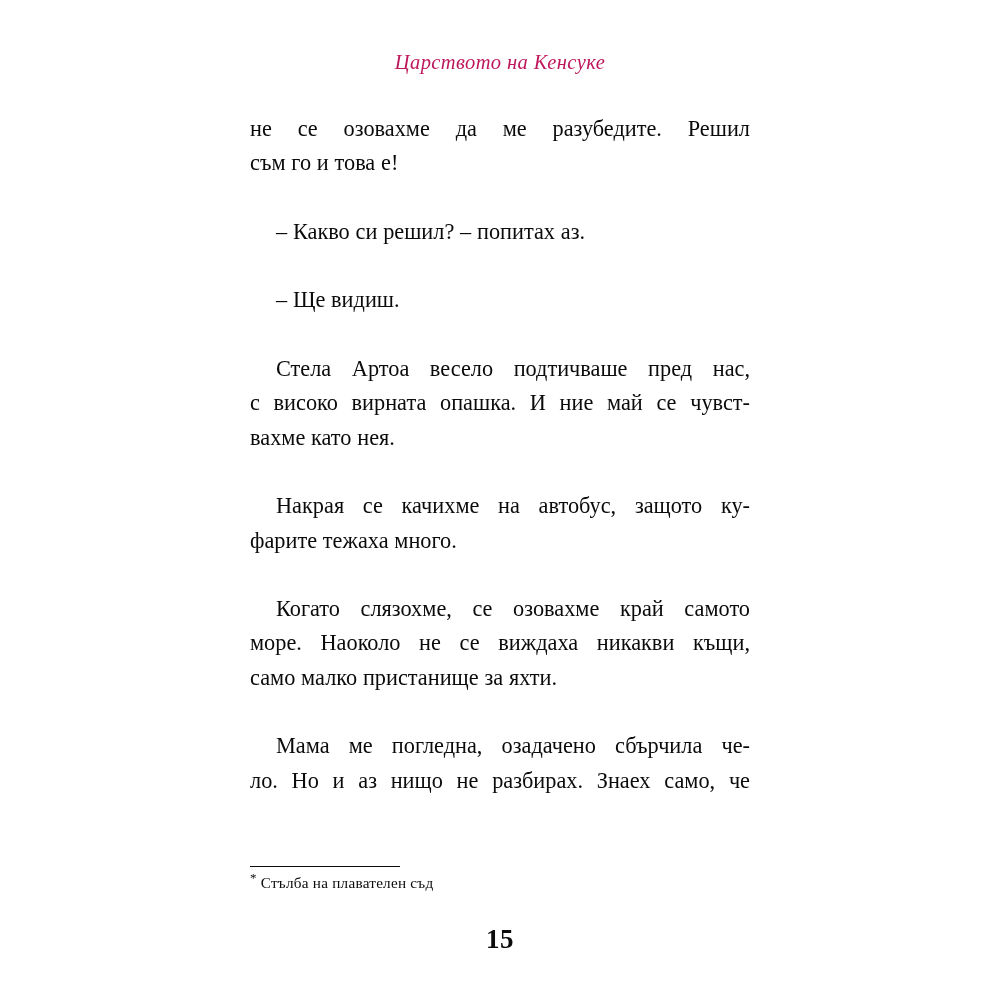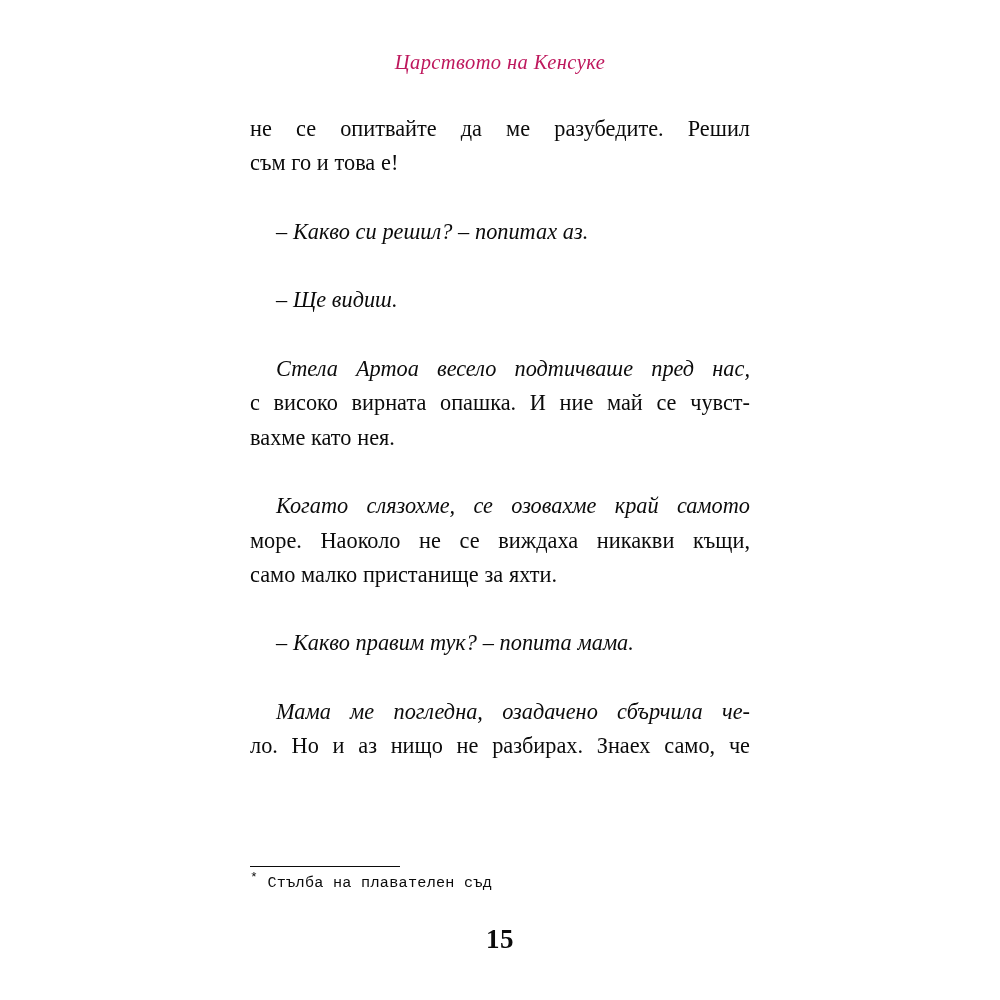--- a/index.html
+++ b/index.html
@@ -69,42 +69,40 @@
     display: block;
     text-align: justify;
     text-align-last: justify;
     white-space: nowrap;
   }
   .line.last {
     text-align-last: left;
   }
   .line.indent {
     text-indent: 26px;
-    font-style: italic;
   }
 
   
   .footnote {
     position: absolute;
     left: 250px;
     top: 866px;
     width: 500px;
   }
   .footnote-rule {
     width: 150px;
     height: 1px;
     background: #0b0b0b;
     margin: 0 0 6px 0;
   }
   .footnote-text {
     font-size: 15.2px;
     line-height: 20px;
     letter-spacing: 0.25px;
     white-space: nowrap;
-    font-family: Liberation Mono, monospace;
   }
   .footnote-marker {
     font-size: 13px;
     vertical-align: super;
     line-height: 0;
   }
 
   
   .folio {
     position: absolute;
@@ -121,48 +119,49 @@
 </head>
 <body>
 
 <div class="page">
 
   <div class="running-head">Царството на Кенсуке</div>
 
   <div class="text-block">
 
     <p class="para">
-      <span class="line">не се опитвайте да ме разубедите. Решил</span>
+      <span class="line">не се озовахме да ме разубедите. Решил</span>
       <span class="line last">съм го и това е!</span>
     </p>
 
     <p class="para">
       <span class="line last indent">– Какво си решил? – попитах аз.</span>
     </p>
 
     <p class="para">
       <span class="line last indent">– Ще видиш.</span>
     </p>
 
     <p class="para">
       <span class="line indent">Стела Артоа весело подтичваше пред нас,</span>
       <span class="line">с високо вирната опашка. И ние май се чувст-</span>
       <span class="line last">вахме като нея.</span>
     </p>
 
+    <p class="para">
+      <span class="line indent">Накрая се качихме на автобус, защото ку-</span>
+      <span class="line last">фарите тежаха много.</span>
+    </p>
 
     <p class="para">
       <span class="line indent">Когато слязохме, се озовахме край самото</span>
       <span class="line">море. Наоколо не се виждаха никакви къщи,</span>
       <span class="line last">само малко пристанище за яхти.</span>
     </p>
 
-    <p class="para">
-      <span class="line last indent">– Какво правим тук? – попита мама.</span>
-    </p>
 
 
     <p class="para">
       <span class="line indent">Мама ме погледна, озадачено сбърчила че-</span>
       <span class="line">ло. Но и аз нищо не разбирах. Знаех само, че</span>
 
     </p>
 
   </div>
 

